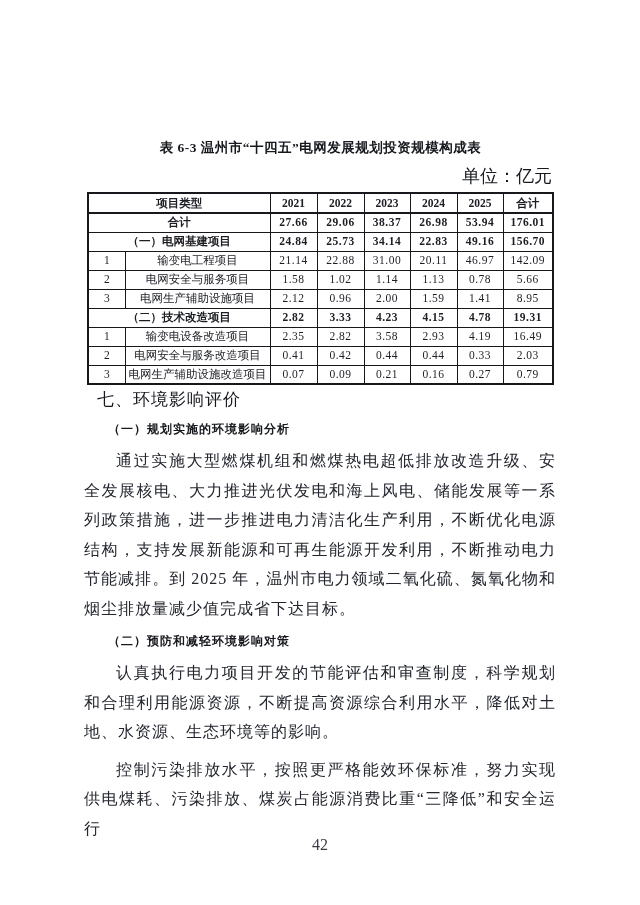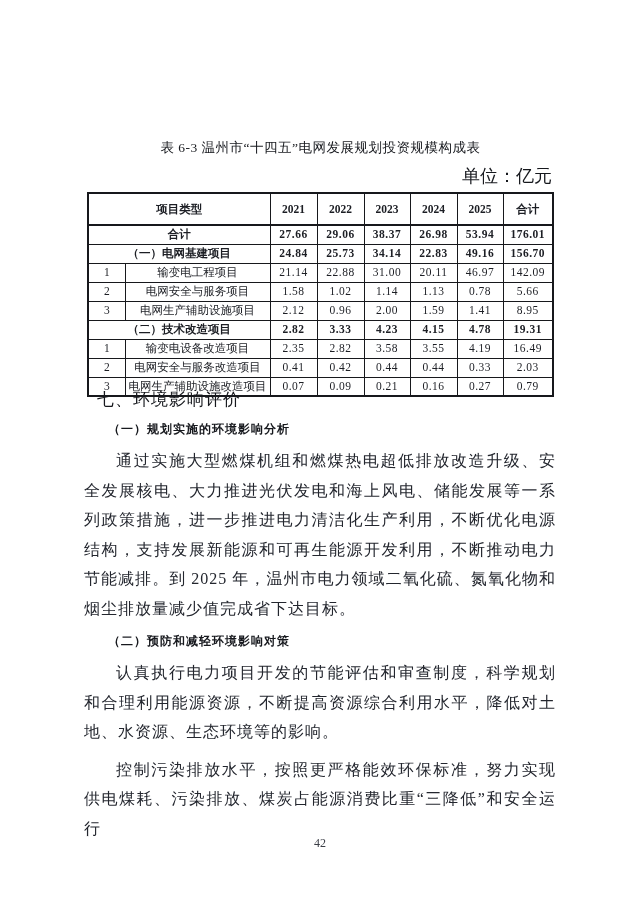--- a/index.html
+++ b/index.html
@@ -16,21 +16,21 @@
     background: #ffffff;
   }
 
   
   .table-block {
     position: absolute;
     top: 139px; left: 87px; width: 467px;
   }
   .tbl-title {
     text-align: center;
-    font-weight: normal;
+    font-weight: bold;
     font-size: 13.5px;
     letter-spacing: 0.5px;
     color: #16181d;
   }
   .unit-label {
     text-align: right;
     font-size: 18px;
     margin: 7px 2px 4px 0;
     color: #16181d;
   }
@@ -46,21 +46,21 @@
     padding: 0 1px;
     text-align: center;
     vertical-align: middle;
     font-size: 11.5px;
     line-height: 1.1;
     overflow: hidden;
     white-space: nowrap;
   }
   table.inv thead th {
     font-weight: bold;
-    height: 32px;
+    height: 20px;
     border-bottom-width: 2px;
   }
   tr.emph td { font-weight: bold; }
   td.val { letter-spacing: 0.5px; }
 
   
   .text-block {
     position: absolute;
     top: 388px; left: 84px; width: 472px;
     color: #23262e;
@@ -88,21 +88,21 @@
     text-indent: 2em;
     letter-spacing: 1px;
     margin-top: 8px;
   }
 
   
   .page-number {
     position: absolute;
     top: 836px; left: 0; right: 0;
     text-align: center;
-    font-size: 12px;
+    font-size: 16px;
     color: #3a3d45;
   }
 </style>
 </head>
 <body>
 
 <div class="sheet">
 
   <div class="table-block">
     <div class="tbl-title">表 6-3  温州市“十四五”电网发展规划投资规模构成表</div>
@@ -187,21 +187,21 @@
           <td class="val">4.15</td>
           <td class="val">4.78</td>
           <td class="val">19.31</td>
         </tr>
         <tr>
           <td>1</td>
           <td>输变电设备改造项目</td>
           <td class="val">2.35</td>
           <td class="val">2.82</td>
           <td class="val">3.58</td>
-          <td class="val">3.55</td>
+          <td class="val">2.93</td>
           <td class="val">4.19</td>
           <td class="val">16.49</td>
         </tr>
         <tr>
           <td>2</td>
           <td>电网安全与服务改造项目</td>
           <td class="val">0.41</td>
           <td class="val">0.42</td>
           <td class="val">0.44</td>
           <td class="val">0.44</td>

